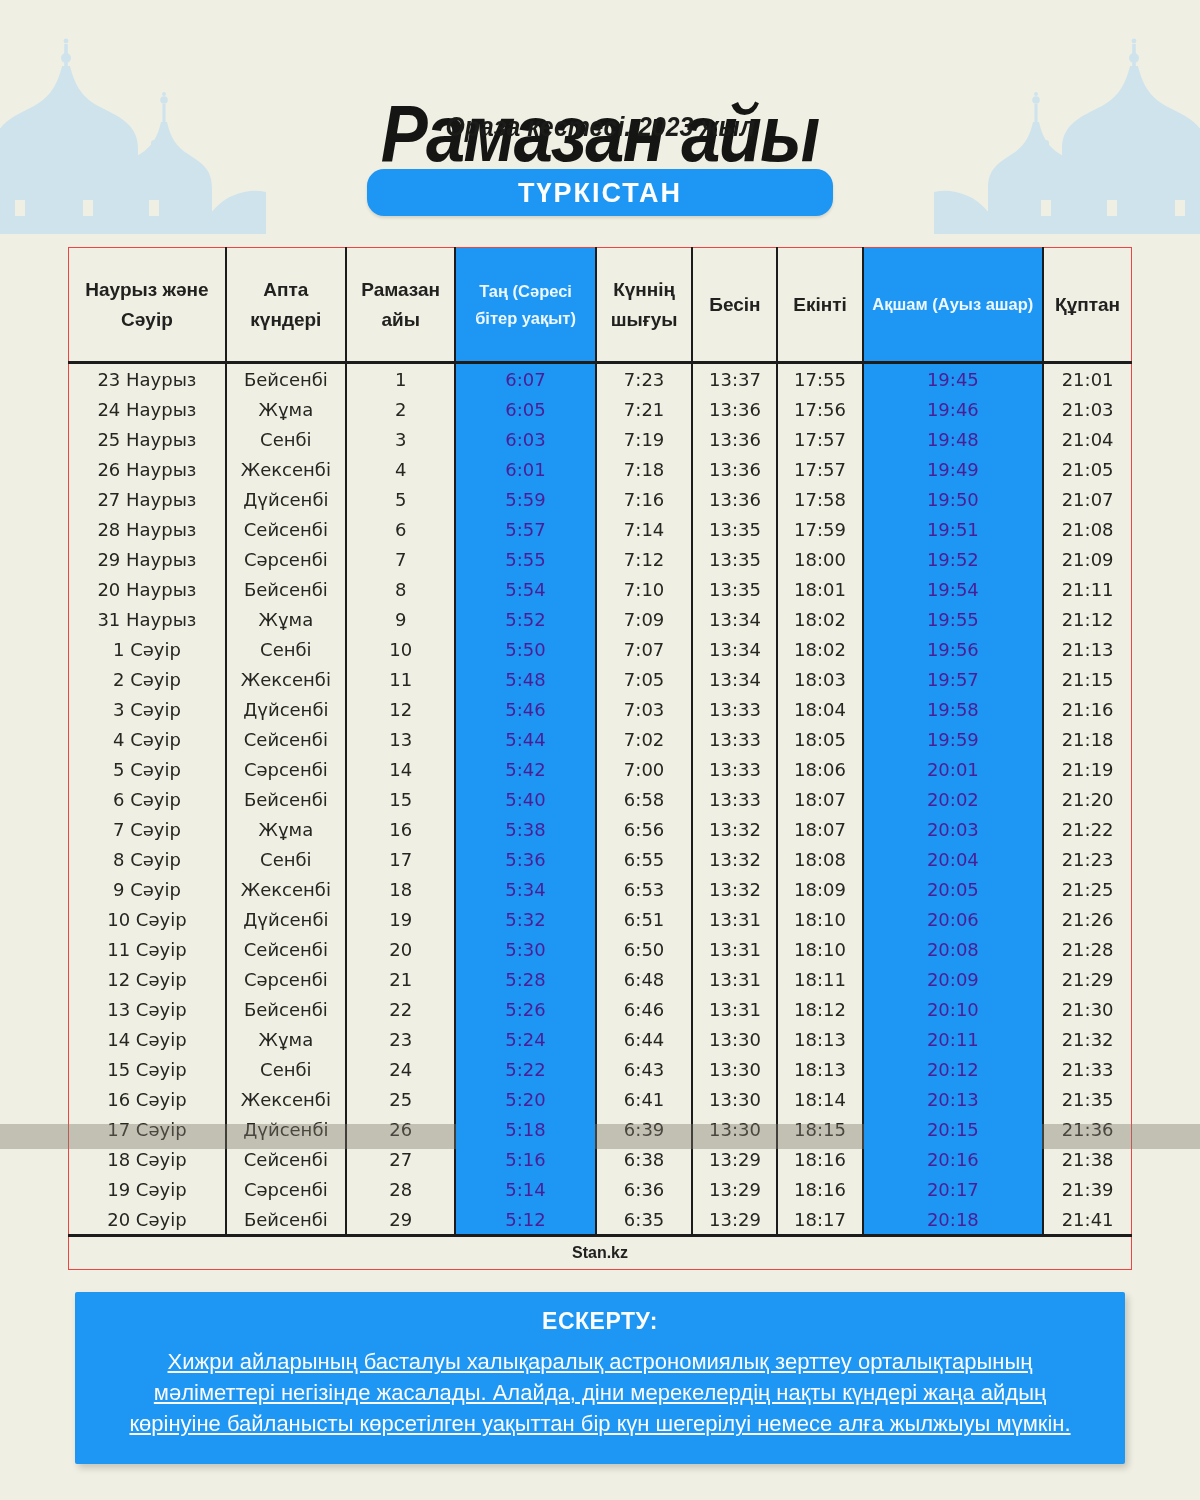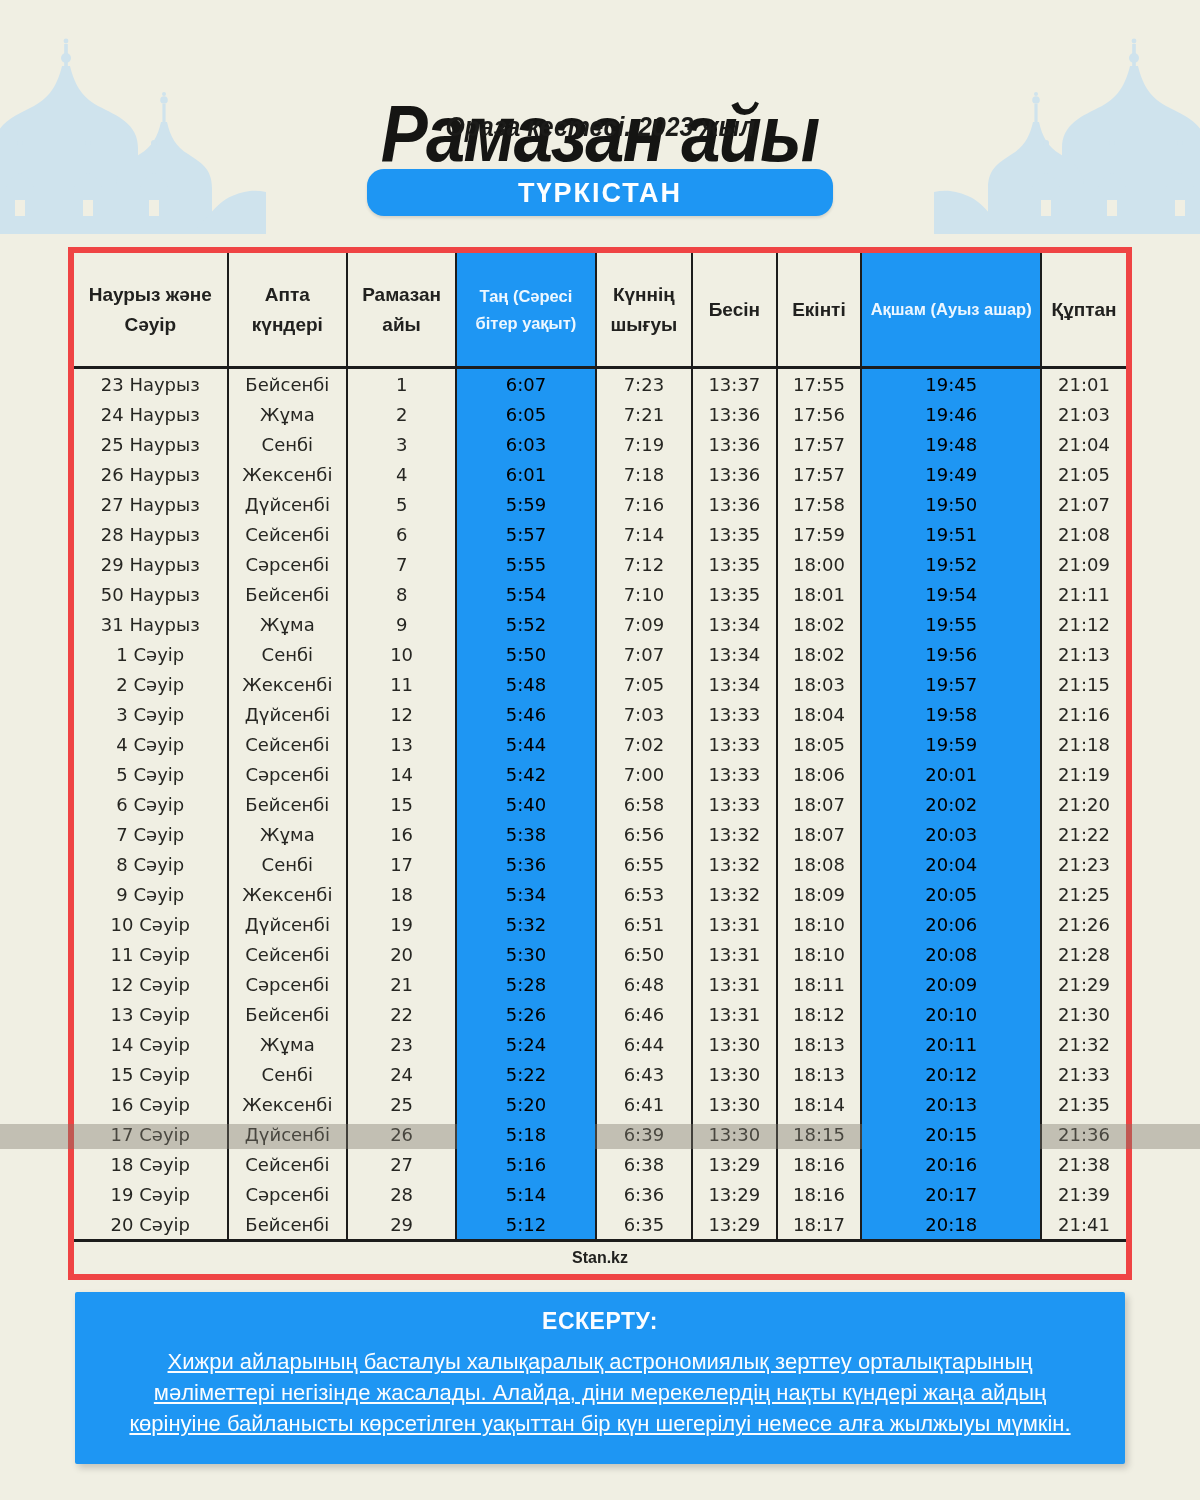--- a/index.html
+++ b/index.html
@@ -31,33 +31,33 @@
     font-family:"Liberation Sans", sans-serif;
     font-size:27px;font-weight:bold;letter-spacing:2px;
     line-height:47px;cursor:pointer;
     box-shadow:0 2px 3px rgba(0,0,0,.12);
   }
   
   .tbl-wrap{position:absolute;left:68px;top:247px;width:1064px;}
   table{width:100%;border-collapse:collapse;table-layout:fixed;background:transparent;}
   th,td{border-left:2px solid #1c1c1c;text-align:center;overflow:hidden;}
   th:first-child,td:first-child{border-left:none;}
-  table{border:6px solid #ef4444;}
+  table{border:1px solid #ef4444;}
   thead th{
     height:109px;font-size:19px;font-weight:bold;color:#21211f;
     border-bottom:3px solid #1c1c1c;padding:2px 6px;line-height:1.55;
   }
   thead th.hl{font-size:16.5px;line-height:1.6;}
   tbody td{
     height:30px;font-size:19px;color:#262622;padding:0;
     font-family:"DejaVu Sans", sans-serif;font-size:18px;
   }
   .hl{background:#1e96f3;position:relative;z-index:2;}
   thead th.hl{color:#edf7ff;}
-  tbody td.hl{color:#000000;}
+  tbody td.hl{color:#4c1d95;}
   tfoot td{
     height:30px;border-top:3px solid #1c1c1c;font-size:16px;font-weight:bold;
     color:#21211f;text-align:center;
   }
   
   .stripe{
     position:absolute;left:0;top:1124px;width:1200px;height:25px;
     background:#7d796c;opacity:.4;z-index:1;pointer-events:none;
   }
   
@@ -237,21 +237,21 @@
           <td>Сәрсенбі</td>
           <td>7</td>
           <td class="hl">5:55</td>
           <td>7:12</td>
           <td>13:35</td>
           <td>18:00</td>
           <td class="hl">19:52</td>
           <td>21:09</td>
         </tr>
         <tr>
-          <td>50 Наурыз</td>
+          <td>20 Наурыз</td>
           <td>Бейсенбі</td>
           <td>8</td>
           <td class="hl">5:54</td>
           <td>7:10</td>
           <td>13:35</td>
           <td>18:01</td>
           <td class="hl">19:54</td>
           <td>21:11</td>
         </tr>
         <tr>

